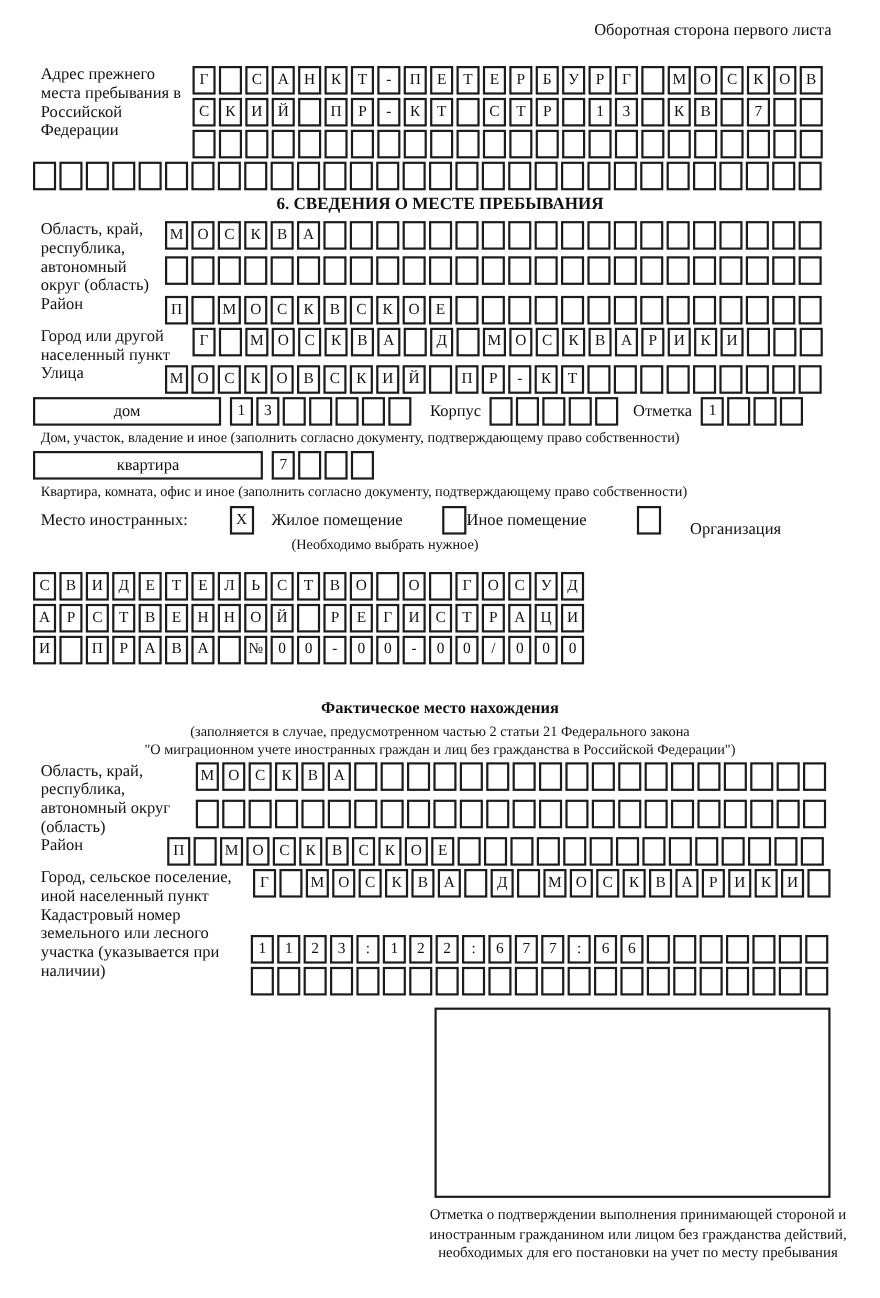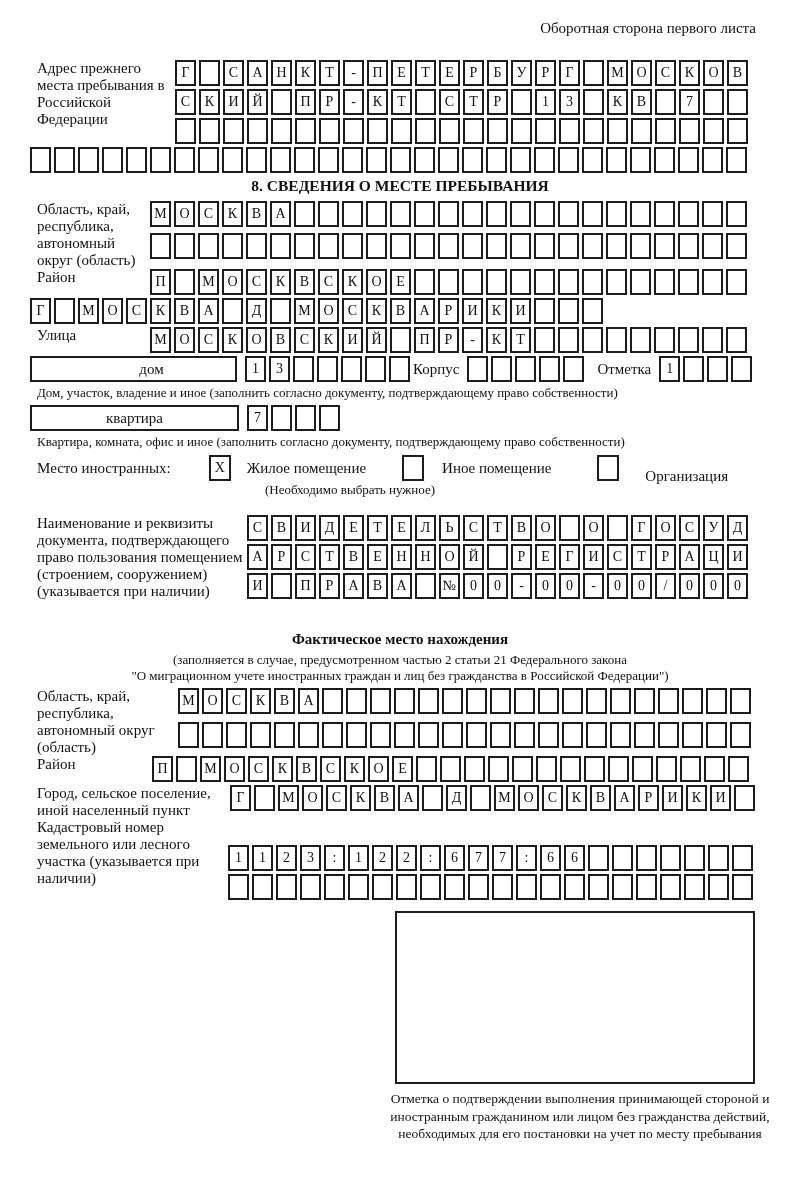--- a/index.html
+++ b/index.html
@@ -147,21 +147,21 @@
       <span class="cell"></span>
       <span class="cell"></span>
       <span class="cell"></span>
       <span class="cell"></span>
       <span class="cell"></span>
       <span class="cell"></span>
       <span class="cell"></span>
       <span class="cell"></span>
     </div>
 
-  <div class="stitle">8. СВЕДЕНИЯ О МЕСТЕ ПРЕБЫВАНИЯ</div>
+  <div class="stitle">6. СВЕДЕНИЯ О МЕСТЕ ПРЕБЫВАНИЯ</div>
 
   <div class="frow">
     <div class="lbl w120">Область, край, республика, автономный округ (область)</div>
     <div class="gcol">
       <div class="boxrow" style="margin-bottom:6px;">
           <span class="cell">М</span>
           <span class="cell">О</span>
           <span class="cell">С</span>
           <span class="cell">К</span>
           <span class="cell">В</span>
@@ -241,20 +241,21 @@
         <span class="cell"></span>
         <span class="cell"></span>
         <span class="cell"></span>
         <span class="cell"></span>
         <span class="cell"></span>
         <span class="cell"></span>
       </div>
   </div>
 
   <div class="frow">
+    <div class="lbl w145">Город или другой населенный пункт</div>
     <div class="boxrow">
         <span class="cell">Г</span>
         <span class="cell"></span>
         <span class="cell">М</span>
         <span class="cell">О</span>
         <span class="cell">С</span>
         <span class="cell">К</span>
         <span class="cell">В</span>
         <span class="cell">А</span>
         <span class="cell"></span>
@@ -301,31 +302,31 @@
         <span class="cell"></span>
         <span class="cell"></span>
         <span class="cell"></span>
         <span class="cell"></span>
         <span class="cell"></span>
         <span class="cell"></span>
       </div>
   </div>
 
   <div class="frow">
-    <div class="widebox" style="width:167px;padding-left:36px;">дом</div>
+    <div class="widebox" style="width:167px;">дом</div>
     <div class="boxrow" style="margin-left:8px;">
         <span class="cell">1</span>
         <span class="cell">3</span>
         <span class="cell"></span>
         <span class="cell"></span>
         <span class="cell"></span>
         <span class="cell"></span>
         <span class="cell"></span>
       </div>
-    <div class="ptext" style="margin-right:8px;">Корпус</div>
+    <div class="ptext" style="margin-left:14px;margin-right:8px;">Корпус</div>
     <div class="boxrow">
         <span class="cell"></span>
         <span class="cell"></span>
         <span class="cell"></span>
         <span class="cell"></span>
         <span class="cell"></span>
       </div>
     <div class="ptext" style="margin-left:10px;margin-right:8px;">Отметка</div>
     <div class="boxrow">
         <span class="cell">1</span>
@@ -345,28 +346,27 @@
         <span class="cell"></span>
       </div>
   </div>
   <div class="smallcap mb4">Квартира, комната, офис и иное (заполнить согласно документу, подтверждающему право собственности)</div>
 
   <div class="placerow">
     <span class="ptext" style="padding-left:7px;">Место иностранных:</span>
     <span class="ck" style="margin-left:38px;">X</span>
     <span class="ptext" style="margin-left:16px;">Жилое помещение</span>
     <span class="ck" style="margin-left:36px;"></span>
-    <span class="ptext" style="margin-left:18px;text-align:right;">Иное помещение</span>
+    <span class="ptext" style="text-align:right;">Иное помещение</span>
     <span class="ck" style="margin-left:46px;"></span>
     <span class="ptext" style="margin-left:26px;margin-top:16px;">Организация</span>
   </div>
   <div class="note mb6" style="width:640px;text-align:center;">(Необходимо выбрать нужное)</div>
 
   <div class="frow" style="height:88px;">
-    <div class="lbl w217">Наименование и реквизиты документа, подтверждающего право пользования помещением (строением, сооружением) (указывается при наличии)</div>
     <div class="gcol">
       <div class="boxrow">
           <span class="cell">С</span>
           <span class="cell">В</span>
           <span class="cell">И</span>
           <span class="cell">Д</span>
           <span class="cell">Е</span>
           <span class="cell">Т</span>
           <span class="cell">Е</span>
           <span class="cell">Л</span>

